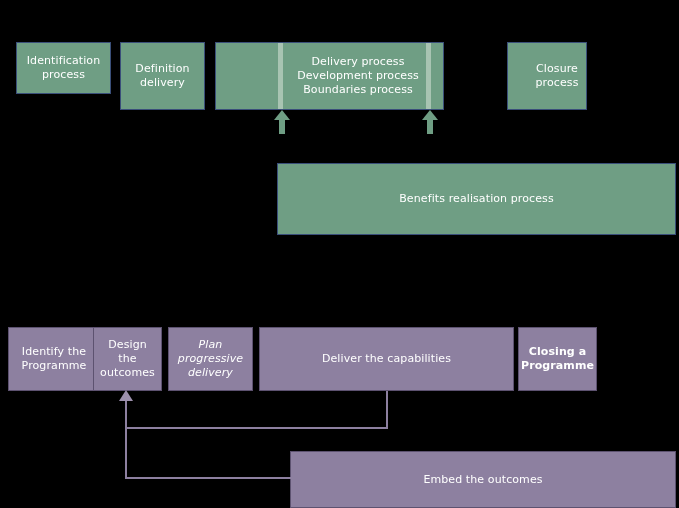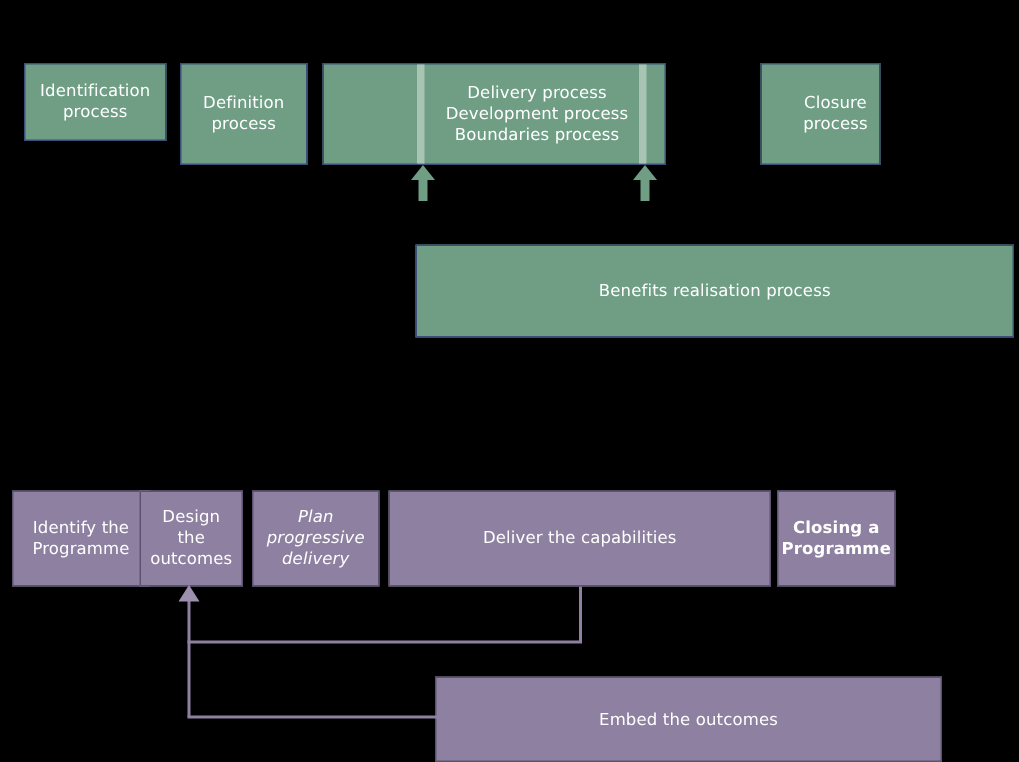--- a/index.html
+++ b/index.html
@@ -106,21 +106,21 @@
 
 <div id="canvas">
 
   <div class="box green label-2line" style="left:16px; top:42px; width:95px; height:52px;">
     <span>Identification
 process</span>
   </div>
 
   <div class="box green label-2line" style="left:120px; top:42px; width:85px; height:68px;">
     <span>Definition
-process</span>
+delivery</span>
   </div>
 
   <div class="box green label-2line" style="left:215px; top:42px; width:229px; height:68px;text-align:center;">
     <span style="position:absolute; left:67px; top:0; width:150px; height:100%;
                  display:flex; align-items:center; justify-content:center;">Delivery process
 Development process
 Boundaries process</span>
   </div>
 
   <div class="divider" style="left:278px; top:43px; height:66px;"></div>
@@ -135,21 +135,21 @@
   <div class="arrow-up-green" style="left:272px; top:110px;">
     <div class="head"></div>
     <div class="shaft"></div>
   </div>
 
   <div class="arrow-up-green" style="left:420px; top:110px;">
     <div class="head"></div>
     <div class="shaft"></div>
   </div>
 
-  <div class="box green" style="left:277px; top:163px; width:399px; height:62px;align-items:center;">
+  <div class="box green" style="left:277px; top:163px; width:399px; height:72px;align-items:center;">
     <span>Benefits realisation process</span>
   </div>
 
   <div class="box purple label-2line" style="left:8px; top:327px; width:92px; height:64px;">
     <span>Identify the
 Programme</span>
   </div>
 
   <div class="box purple label-2line" style="left:93px; top:327px; width:69px; height:64px;">
     <span>Design
@@ -165,21 +165,21 @@
 
   <div class="box purple" style="left:259px; top:327px; width:255px; height:64px;">
     <span>Deliver the capabilities</span>
   </div>
 
   <div class="box purple label-2line" style="left:518px; top:327px; width:79px; height:64px;font-weight:bold;">
     <span>Closing a
 Programme</span>
   </div>
 
-  <div class="box purple" style="left:290px; top:451px; width:338px; height:57px;">
+  <div class="box purple" style="left:290px; top:451px; width:386px; height:57px;">
     <span>Embed the outcomes</span>
   </div>
 
   <div class="line-v" style="left:125px; top:399px; height:79px;"></div>
 
   <div class="arrow-up-purple" style="left:119px; top:390px;"></div>
 
   <div class="line-v" style="left:386px; top:391px; height:37px;"></div>
   <div class="line-h" style="left:125px; top:427px; width:263px;"></div>
 

